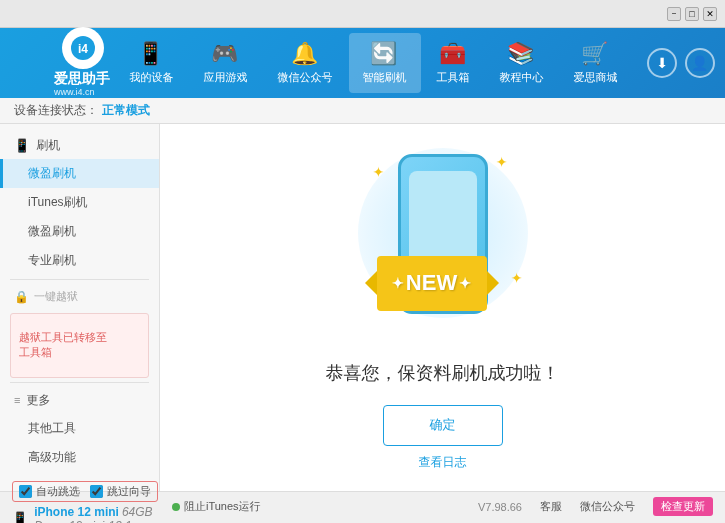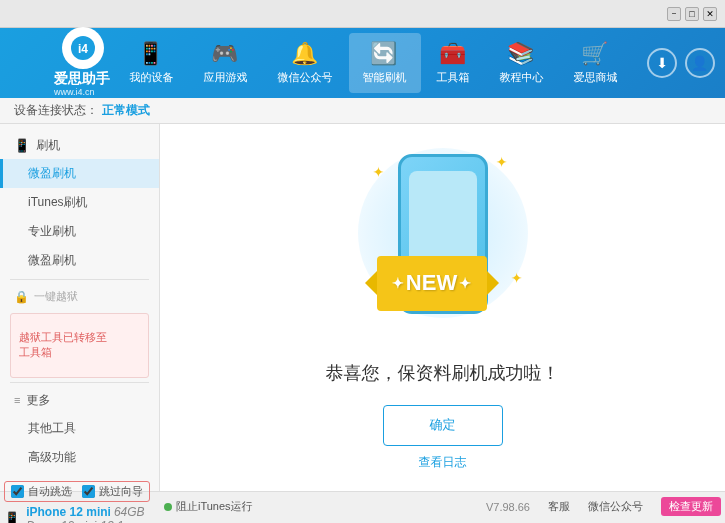--- a/index.html
+++ b/index.html
@@ -356,21 +356,21 @@
       text-decoration: none;
     }
 
     
     .bottom-bar {
       height: 30px;
       background: #f0f0f0;
       border-top: 1px solid #ddd;
       display: flex;
       align-items: center;
-      padding: 0 4px;
+      padding: 0 12px;
       font-size: 11px;
       color: #555;
     }
     .bottom-bar .left {
       display: flex;
       align-items: center;
       gap: 14px;
       flex: 1;
     }
     .bottom-bar .right {
@@ -513,24 +513,24 @@
         <span class="s-icon">📱</span>
         <span>刷机</span>
       </div>
       <div class="sidebar-item active">
         <span>微盈刷机</span>
       </div>
       <div class="sidebar-item">
         <span>iTunes刷机</span>
       </div>
       <div class="sidebar-item">
+        <span>微盈刷机</span>
+      </div>
+      <div class="sidebar-item">
         <span>专业刷机</span>
-      </div>
-      <div class="sidebar-item">
-        <span>微盈刷机</span>
       </div>
     </div>
 
     <div class="sidebar-divider"></div>
 
     <div class="sidebar-section">
       <div class="sidebar-disabled">
         <span class="s-icon">🔒</span>
         <span>一键越狱</span>
       </div>

